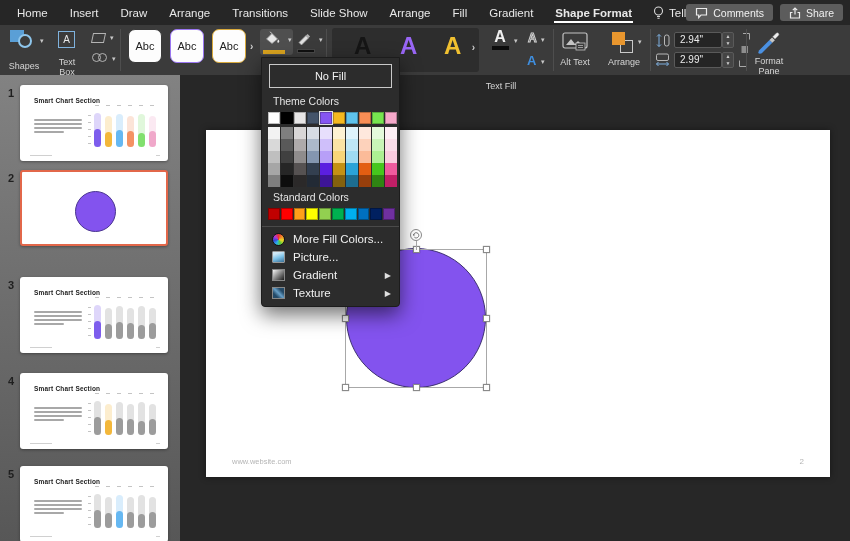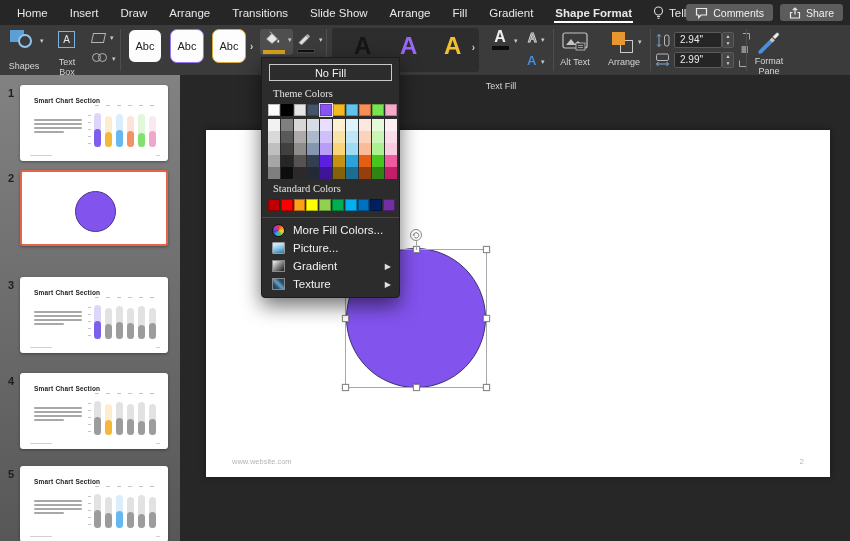--- a/index.html
+++ b/index.html
@@ -90,23 +90,23 @@
   .rot-handle { position:absolute; left:50%; top:-21px; margin-left:-6px; width:12px; height:12px;
                 border-radius:50%; background:#fff; border:1px solid #8a8a8a;
                 display:flex; align-items:center; justify-content:center; }
   .slide-footer { position:absolute; left:26px; bottom:11px; font-size:7.5px; color:#b5b5b5; }
   .slide-page { position:absolute; right:26px; bottom:11px; font-size:8px; color:#b5b5b5; }
 
   
   .dropdown { position:absolute; left:261px; top:57px; width:139px; background:#2c2c2c;
               border:1px solid #1c1c1c; border-radius:0 0 4px 4px; z-index:50;
               box-shadow:0 8px 20px rgba(0,0,0,.55); padding-bottom:4px; }
-  .nofill { margin:6px 7px 7px; height:17px; border:1px solid #c9c9c9; color:#f2f2f2; font-size:11px;
+  .nofill { margin:6px 7px 7px; height:24px; border:1px solid #c9c9c9; color:#f2f2f2; font-size:11px;
             display:flex; align-items:center; justify-content:center; }
-  .dd-label { color:#e4e4e4; font-size:10.5px; margin:4px 0 5px 11px;font-family:Liberation Serif, serif; }
+  .dd-label { color:#e4e4e4; font-size:10.5px; margin:4px 0 5px 11px; }
   .grid { display:flex; gap:1px; margin:0 4px 2px 6px; }
   .theme-col { display:flex; flex-direction:column; width:12px; }
   .swatch { width:12px; height:12px; }
   .swatch.main { margin-bottom:3px; border:1px solid rgba(0,0,0,.25); }
   .swatch.main.selected { outline:1.5px solid #e0e0e0; outline-offset:0px; }
   .swatch.variant { height:12px; border:none; }
   .std-row { display:flex; gap:1px; margin:0 4px 6px 6px; }
   .dd-sep { border-top:1px solid #4a4a4a; margin:3px 0 3px; }
   .dd-item { display:flex; align-items:center; height:18px; padding:0 8px 0 10px; color:#f0f0f0; font-size:11.5px; gap:8px; }
   .dd-item .sub { margin-left:auto; font-size:8px; color:#e0e0e0; }

